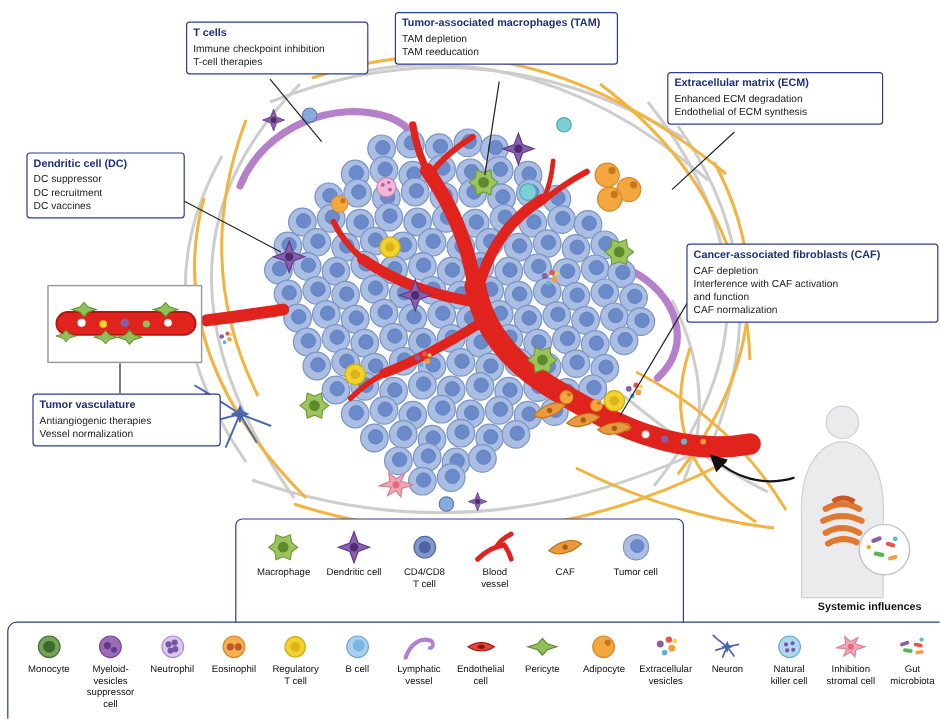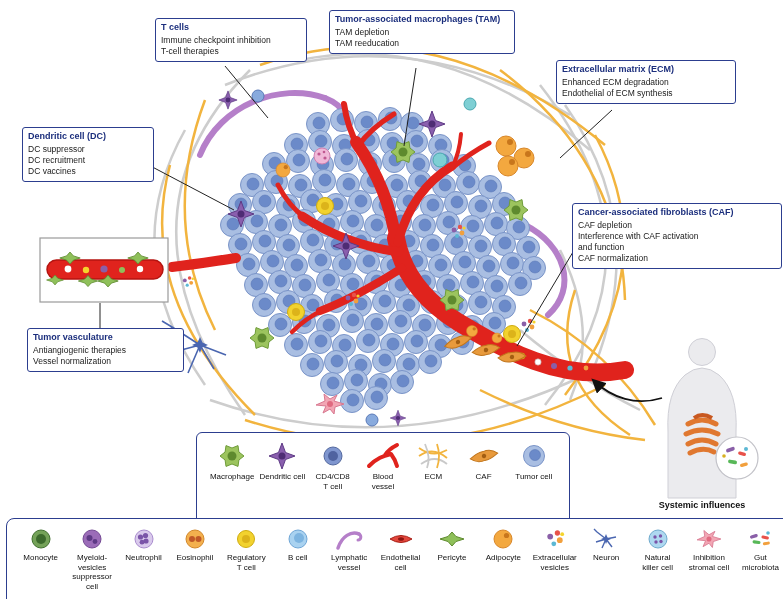--- a/index.html
+++ b/index.html
@@ -6,21 +6,21 @@
   body{font-family:"Liberation Sans",sans-serif;background:#fff}
   .canvas{position:relative;width:783px;height:599px;background:#fff;overflow:hidden}
   .scene{position:absolute;left:0;top:0;z-index:1}
   .callout{position:absolute;z-index:5;background:#fff;border:1.6px solid #2c3e8f;border-radius:3px;padding:3px 5px 4px;color:#1a1a1a}
   .callout .title{font-weight:bold;color:#1c2f7d;font-size:9px;line-height:1.2;margin-bottom:2px}
   .callout .line{font-size:8.5px;line-height:1.3;white-space:pre-line}
   .legend-main{position:absolute;left:196px;top:432px;width:352px;height:80px;z-index:4;background:#fff;border:1.6px solid #2c3e8f;border-radius:6px;display:flex;align-items:flex-start;justify-content:space-between;padding:9px 10px 4px}
   .legend-strip{position:absolute;left:6px;top:518px;width:771px;height:78px;z-index:4;background:#fff;border:1.6px solid #2c3e8f;border-radius:8px;display:flex;align-items:flex-start;justify-content:space-between;padding:8px 8px 4px}
   .li{display:flex;flex-direction:column;align-items:center;flex:1;min-width:0}
   .lbl{font-size:8px;line-height:1.2;text-align:center;white-space:pre-line;color:#111;margin-top:2px}
-  .systemic-label{position:absolute;left:636px;top:500px;width:132px;z-index:4;text-align:center;font-size:9px;font-weight:bold;color:#111}
+  .systemic-label{position:absolute;left:636px;top:500px;width:132px;z-index:4;text-align:right;font-size:9px;font-weight:bold;color:#111}
 </style>
 </head>
 <body>
 
 <div class="canvas">
 
 <svg class="scene" width="783" height="520" viewBox="0 0 783 520">
   <defs>
     <g id="tc">
       <circle r="11.5" fill="#a9bee2" stroke="#7a94c8" stroke-width="1"></circle>
@@ -404,32 +404,20 @@
   </div>
   <div class="li">
     <svg width="34" height="28" viewBox="-17 -14 34 28">
       <path d="M-14,10 C-6,2 0,0 8,-2 M2,-1 C6,-7 10,-9 14,-11 M8,-2 C11,2 13,6 14,10" stroke="#e0231d" stroke-width="4" fill="none" stroke-linecap="round"></path>
     </svg>
     <div class="lbl">Blood
 vessel</div>
   </div>
   <div class="li">
     <svg width="34" height="28" viewBox="-17 -14 34 28">
-      <g fill="none" stroke-width="1.8">
-        <path d="M-14,-8 Q0,2 14,-6" stroke="#f2b43e"></path>
-            <path d="M-14,0 Q0,-10 14,2" stroke="#f2b43e"></path>
-        <path d="M-12,8 Q2,-2 14,8" stroke="#c9c9c9"></path>
-            <path d="M-8,-12 Q-2,2 -6,12" stroke="#c9c9c9"></path>
-        <path d="M4,-12 Q8,0 4,12" stroke="#f2b43e"></path>
-      </g>
-    </svg>
-    <div class="lbl">ECM</div>
-  </div>
-  <div class="li">
-    <svg width="34" height="28" viewBox="-17 -14 34 28">
       <g transform="rotate(-12)">
             <path d="M-14,0 Q-5,-5 0,-4.5 Q8,-6 14,0 Q5,5 0,4.5 Q-8,6 -14,0 Z" fill="#e89a3c" stroke="#c0751c" stroke-width="1"></path>
             <circle r="2.2" fill="#a35e12"></circle>
           </g>
     </svg>
     <div class="lbl">CAF</div>
   </div>
   <div class="li">
     <svg width="34" height="28" viewBox="-17 -14 34 28">
       <circle r="10.5" fill="#a9bee2" stroke="#7a94c8" stroke-width="1"></circle>

